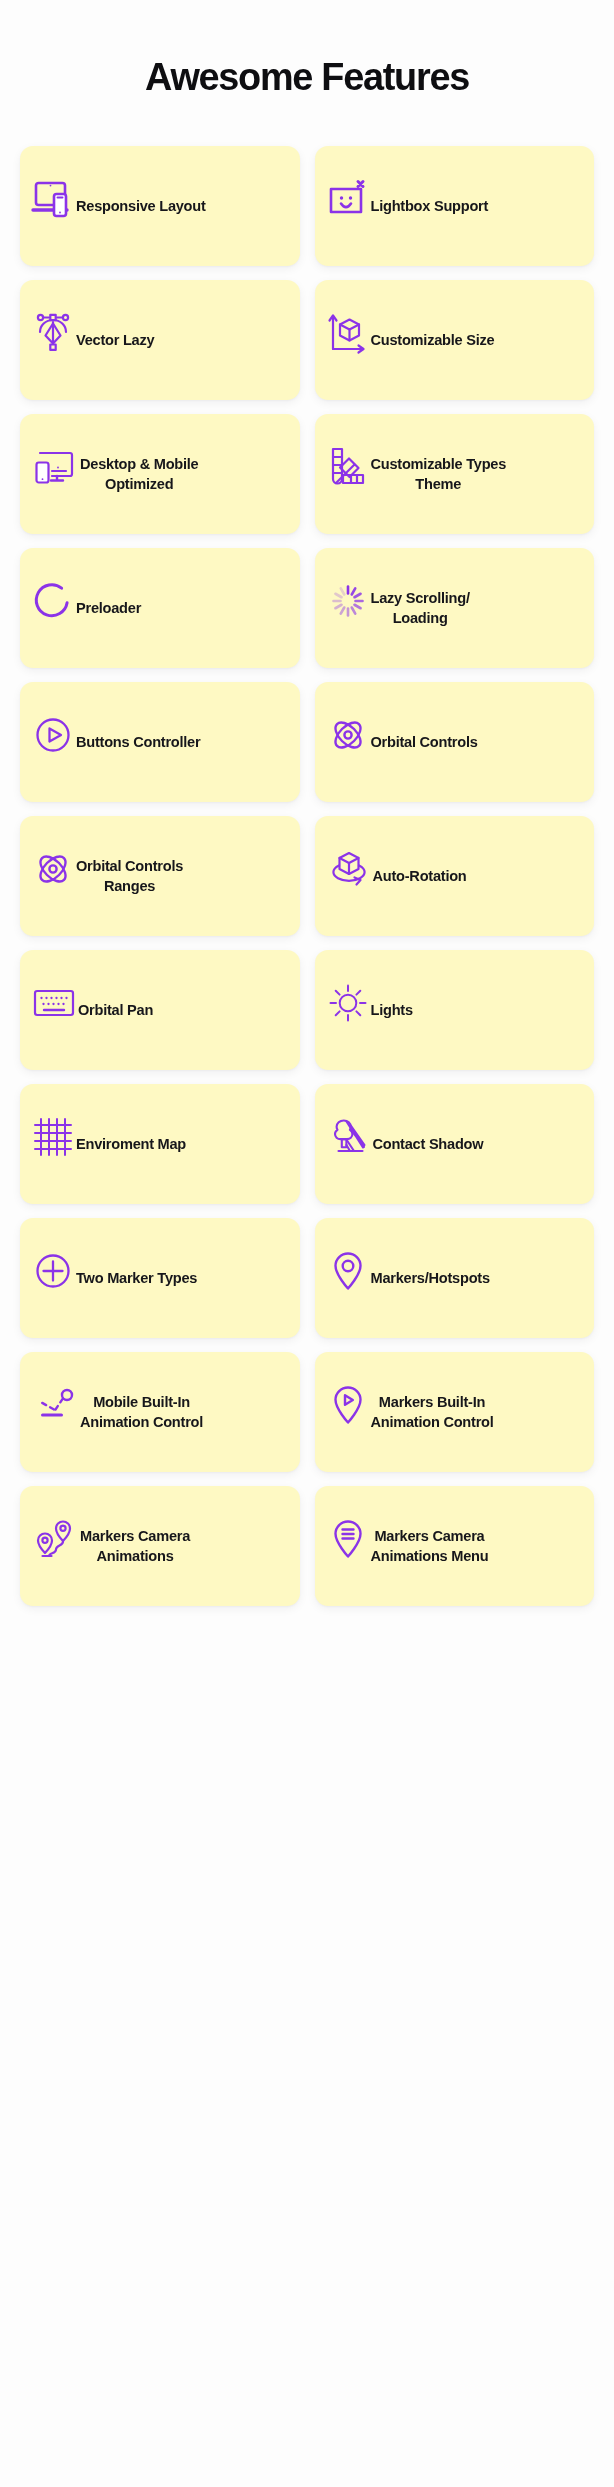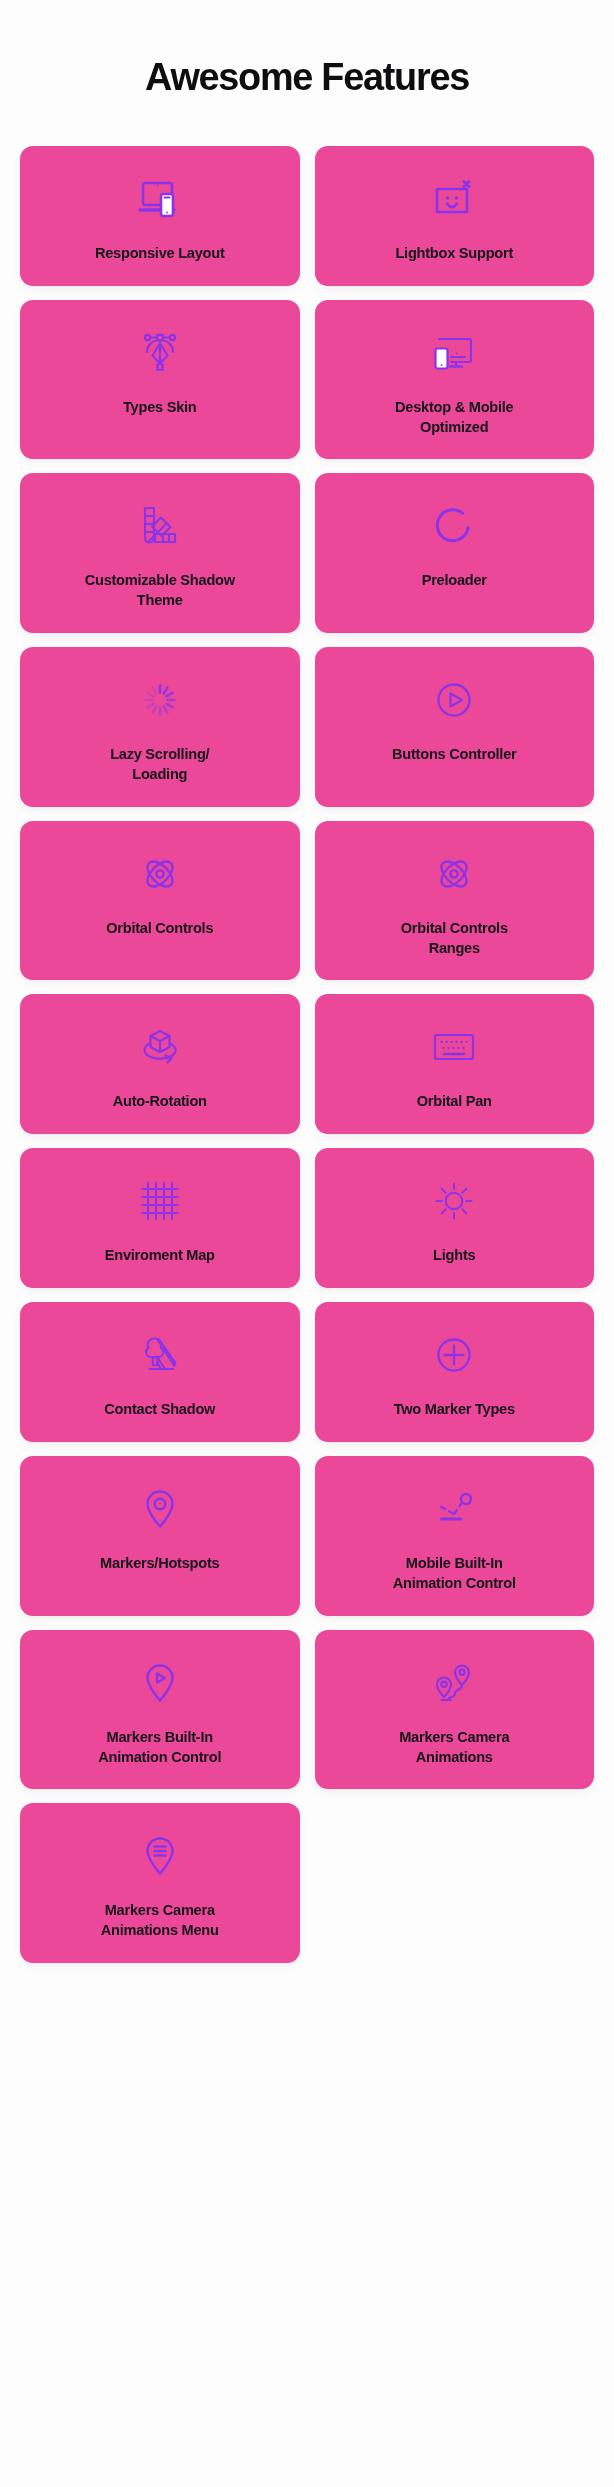--- a/index.html
+++ b/index.html
@@ -40,27 +40,26 @@
   .features-grid {
     display: grid;
     grid-template-columns: 1fr 1fr;
     column-gap: 15px;
     row-gap: 14px;
     margin-top: 47px;
     padding-bottom: 40px;
   }
 
   .feature-card {
-    background: #ec4899;
+    background: #fef9c3;
     border-radius: 13px;
     box-shadow: 0 3px 10px rgba(16, 16, 30, 0.055),
                 0 1px 2px rgba(16, 16, 30, 0.035);
     padding: 24px 10px 22px;
     display: flex;
-    flex-direction: column;
     align-items: center;
     justify-content: flex-start;
   }
 
   .card-icon {
     height: 58px;
     display: flex;
     align-items: center;
     justify-content: center;
     margin-bottom: 16px;
@@ -127,23 +126,37 @@
           <path d="M10 22c0-6.5 5.5-12 13-12s13 5.5 13 12"></path>
           <path d="M13 7.5h6M27 7.5h6"></path>
           <circle cx="10.5" cy="7.5" r="2.6"></circle>
           <circle cx="35.5" cy="7.5" r="2.6"></circle>
           <rect x="20.3" y="4.8" width="5.4" height="5.4"></rect>
           <path d="M23 12v21"></path>
           <path d="M23 13.5 15.5 25.5 23 33.5 30.5 25.5z"></path>
           <rect x="20.3" y="34.5" width="5.4" height="5.4"></rect>
         </svg>
       </div>
-      <div class="card-label">Types Skin</div>
-    </div>
-
+      <div class="card-label">Vector Lazy</div>
+    </div>
+
+    <div class="feature-card">
+      <div class="card-icon">
+        <svg width="46" height="46" viewBox="0 0 46 46" fill="none" stroke="#8B33E8" stroke-width="2.2" stroke-linecap="round" stroke-linejoin="round">
+          <path d="M8 39V6"></path>
+          <path d="M4.5 10.5 8 5.5l3.5 5"></path>
+          <path d="M8 39h30"></path>
+          <path d="M33.5 35.5 38.5 39l-5 3.5"></path>
+          <path d="M24.5 9.5 34 14.5v11l-9.5 5-9.5-5v-11z"></path>
+          <path d="M15 14.5 24.5 19.5 34 14.5"></path>
+          <path d="M24.5 19.5v11"></path>
+        </svg>
+      </div>
+      <div class="card-label">Customizable Size</div>
+    </div>
 
     <div class="feature-card">
       <div class="card-icon">
         <svg width="50" height="42" viewBox="0 0 50 42" fill="none" stroke="#8B33E8" stroke-width="2.2" stroke-linecap="round" stroke-linejoin="round">
           <path d="M10 7h30a2 2 0 0 1 2 2v19a2 2 0 0 1-2 2H22"></path>
           <path d="M27 30v4M21 34.5h12" stroke-width="2.4"></path>
           <rect x="6.5" y="16.5" width="12" height="20" rx="2.3" fill="#fff"></rect>
           <circle cx="12.5" cy="33.2" r="0.9" fill="#8B33E8" stroke="none"></circle>
           <path d="M22 25h14" stroke-width="2.2"></path>
           <circle cx="28" cy="21.5" r="0.9" fill="#8B33E8" stroke="none"></circle>
@@ -157,21 +170,21 @@
       <div class="card-icon">
         <svg width="46" height="46" viewBox="0 0 46 46" fill="none" stroke="#8B33E8" stroke-width="2.2" stroke-linecap="round" stroke-linejoin="round">
           <path d="M8 5h9v30a4.5 4.5 0 0 1-9 0z"></path>
           <path d="M8 13h9M8 21h9M8 29h9"></path>
           <path d="M11 39 29.5 20.5"></path>
           <path d="M24 14.5 33.5 24 24.5 33 15 23.5z"></path>
           <path d="M18 31h20v8H18z"></path>
           <path d="M26 31v8M32 31v8"></path>
         </svg>
       </div>
-      <div class="card-label">Customizable Shadow
+      <div class="card-label">Customizable Types
 Theme</div>
     </div>
 
     <div class="feature-card">
       <div class="card-icon">
         <svg width="46" height="46" viewBox="0 0 46 46" fill="none" stroke="#8B33E8" stroke-width="3" stroke-linecap="round">
           <path d="M31.6 10.2a15.5 15.5 0 1 0 5.5 14.6"></path>
         </svg>
       </div>
       <div class="card-label">Preloader</div>
@@ -265,48 +278,48 @@
           </g>
           <path d="M14 27h20" stroke-width="2.4"></path>
         </svg>
       </div>
       <div class="card-label">Orbital Pan</div>
     </div>
 
     <div class="feature-card">
       <div class="card-icon">
         <svg width="46" height="46" viewBox="0 0 46 46" fill="none" stroke="#8B33E8" stroke-width="2" stroke-linecap="round">
-          <path d="M11 5v36M19 5v36M27 5v36M35 5v36"></path>
-          <path d="M5 11h36M5 19h36M5 27h36M5 35h36"></path>
-        </svg>
-      </div>
-      <div class="card-label">Enviroment Map</div>
-    </div>
-
-    <div class="feature-card">
-      <div class="card-icon">
-        <svg width="46" height="46" viewBox="0 0 46 46" fill="none" stroke="#8B33E8" stroke-width="2" stroke-linecap="round">
           <circle cx="23" cy="23" r="8.3"></circle>
           <g>
             <line x1="23" y1="5.5" x2="23" y2="11"></line>
             <line x1="23" y1="35" x2="23" y2="40.5"></line>
             <line x1="5.5" y1="23" x2="11" y2="23"></line>
             <line x1="35" y1="23" x2="40.5" y2="23"></line>
             <line x1="10.7" y1="10.7" x2="14.6" y2="14.6"></line>
             <line x1="31.4" y1="31.4" x2="35.3" y2="35.3"></line>
             <line x1="35.3" y1="10.7" x2="31.4" y2="14.6"></line>
             <line x1="14.6" y1="31.4" x2="10.7" y2="35.3"></line>
           </g>
         </svg>
       </div>
       <div class="card-label">Lights</div>
     </div>
 
     <div class="feature-card">
       <div class="card-icon">
+        <svg width="46" height="46" viewBox="0 0 46 46" fill="none" stroke="#8B33E8" stroke-width="2" stroke-linecap="round">
+          <path d="M11 5v36M19 5v36M27 5v36M35 5v36"></path>
+          <path d="M5 11h36M5 19h36M5 27h36M5 35h36"></path>
+        </svg>
+      </div>
+      <div class="card-label">Enviroment Map</div>
+    </div>
+
+    <div class="feature-card">
+      <div class="card-icon">
         <svg width="48" height="46" viewBox="0 0 48 46" fill="none" stroke="#8B33E8" stroke-width="2.1" stroke-linecap="round" stroke-linejoin="round">
           <path d="M18.8 6.5c4 0 7 2.8 7 6.3 0 1.2-.3 2.2-.9 3.1 1.5.9 2.5 2.4 2.5 4.2 0 2.8-2.4 5-5.4 5h-6.6c-3 0-5.4-2.2-5.4-5 0-1.8 1-3.3 2.5-4.2-.6-.9-.9-1.9-.9-3.1 0-3.5 3.1-6.3 7.2-6.3z"></path>
           <path d="M16.8 25.2h4.6v8h-4.6z"></path>
           <path d="M13.5 37h24"></path>
           <path d="M21.5 7.5 38 33.5M25.8 11.5 39.5 31M27.4 17.5 39 33M21.4 25.5 29 37M21.4 31 25 37"></path>
         </svg>
       </div>
       <div class="card-label">Contact Shadow</div>
     </div>
 

